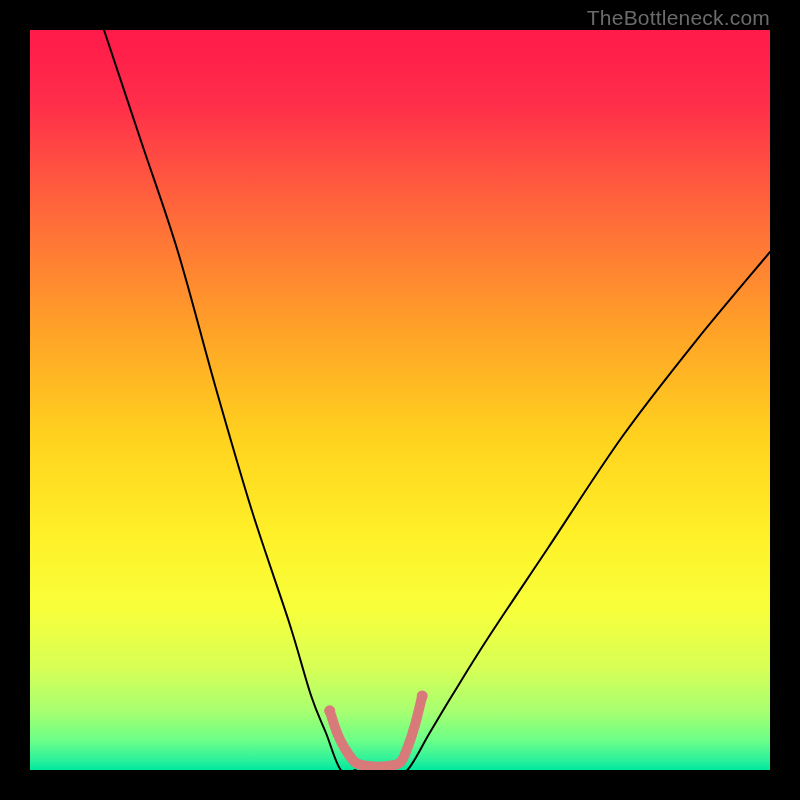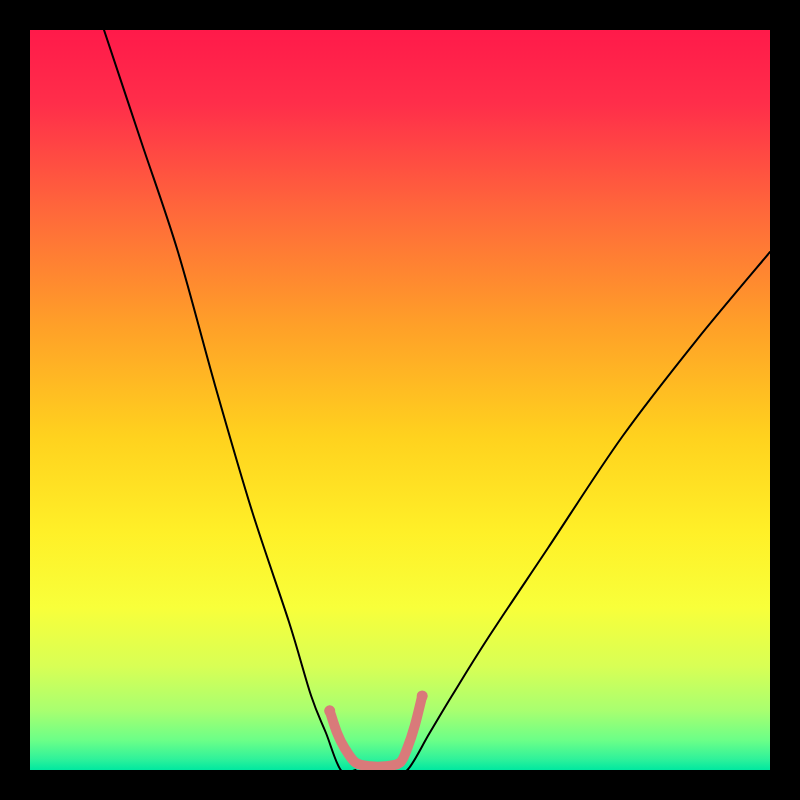--- a/index.html
+++ b/index.html
@@ -35,20 +35,21 @@
     font-size: 21px;
     font-weight: 500;
     letter-spacing: 0.2px;
   }
   svg { display: block; }
 </style>
 </head>
 <body>
 
 <div class="frame">
+  <div class="watermark">TheBottleneck.com</div>
   <div class="plot-area">
     <svg id="chart-svg" width="740" height="740" viewBox="0 0 740 740" preserveAspectRatio="none">
         <defs>
           <linearGradient id="bg-grad" x1="0" y1="0" x2="0" y2="1">
             <stop offset="0%" stop-color="#ff1a4a"></stop>
             <stop offset="10%" stop-color="#ff2e4a"></stop>
             <stop offset="25%" stop-color="#ff6a3a"></stop>
             <stop offset="40%" stop-color="#ffa028"></stop>
             <stop offset="55.00000000000001%" stop-color="#ffd21e"></stop>
             <stop offset="68%" stop-color="#fff028"></stop>

